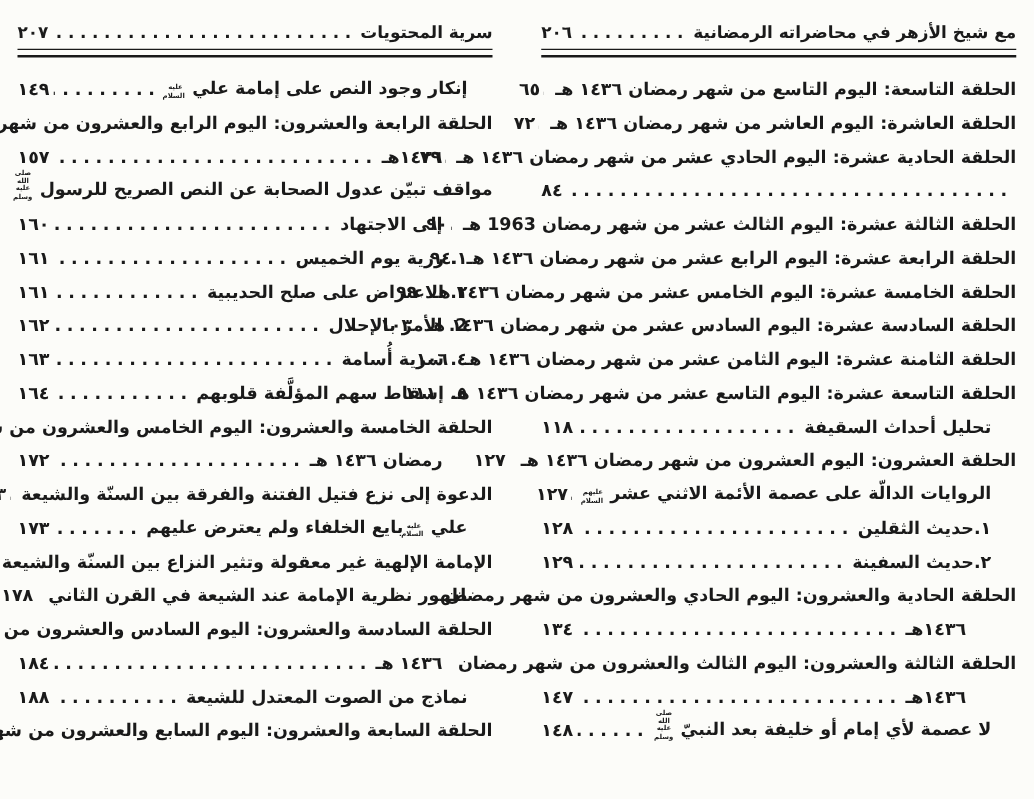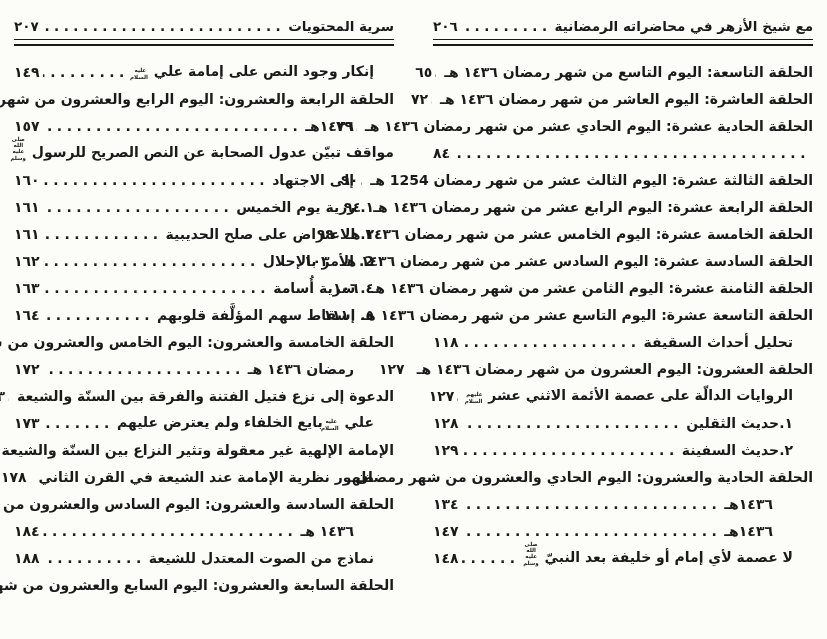--- a/index.html
+++ b/index.html
@@ -53,21 +53,21 @@
         <div class="row">
           <span class="t">الحلقة الحادية عشرة: اليوم الحادي عشر من شهر رمضان ١٤٣٦ هـ</span>
           <span class="leader"></span>
           <span class="pg">٧٩</span>
         </div>
         <div class="row">
           <span class="leader"></span>
           <span class="pg">٨٤</span>
         </div>
         <div class="row">
-          <span class="t">الحلقة الثالثة عشرة: اليوم الثالث عشر من شهر رمضان 1254 هـ</span>
+          <span class="t">الحلقة الثالثة عشرة: اليوم الثالث عشر من شهر رمضان 1963 هـ</span>
           <span class="leader"></span>
           <span class="pg">٩٠</span>
         </div>
         <div class="row">
           <span class="t">الحلقة الرابعة عشرة: اليوم الرابع عشر من شهر رمضان ١٤٣٦ هـ</span>
           <span class="leader"></span>
           <span class="pg">٩٤</span>
         </div>
         <div class="row">
           <span class="t">الحلقة الخامسة عشرة: اليوم الخامس عشر من شهر رمضان ١٤٣٦ هـ</span>
@@ -114,20 +114,23 @@
           <span class="leader"></span>
           <span class="pg">١٢٩</span>
         </div>
         <div class="row full">
           <span class="t">الحلقة الحادية والعشرون: اليوم الحادي والعشرون من شهر رمضان</span>
         </div>
         <div class="row ind2">
           <span class="t">١٤٣٦هـ</span>
           <span class="leader"></span>
           <span class="pg">١٣٤</span>
+        </div>
+        <div class="row full">
+          <span class="t">الحلقة الثالثة والعشرون: اليوم الثالث والعشرون من شهر رمضان</span>
         </div>
         <div class="row ind2">
           <span class="t">١٤٣٦هـ</span>
           <span class="leader"></span>
           <span class="pg">١٤٧</span>
         </div>
         <div class="row ind1">
           <span class="t">لا عصمة لأي إمام أو خليفة بعد النبيّ <span class="honorific">صلى الله عليه وسلم</span></span>
           <span class="leader"></span>
           <span class="pg">١٤٨</span>

